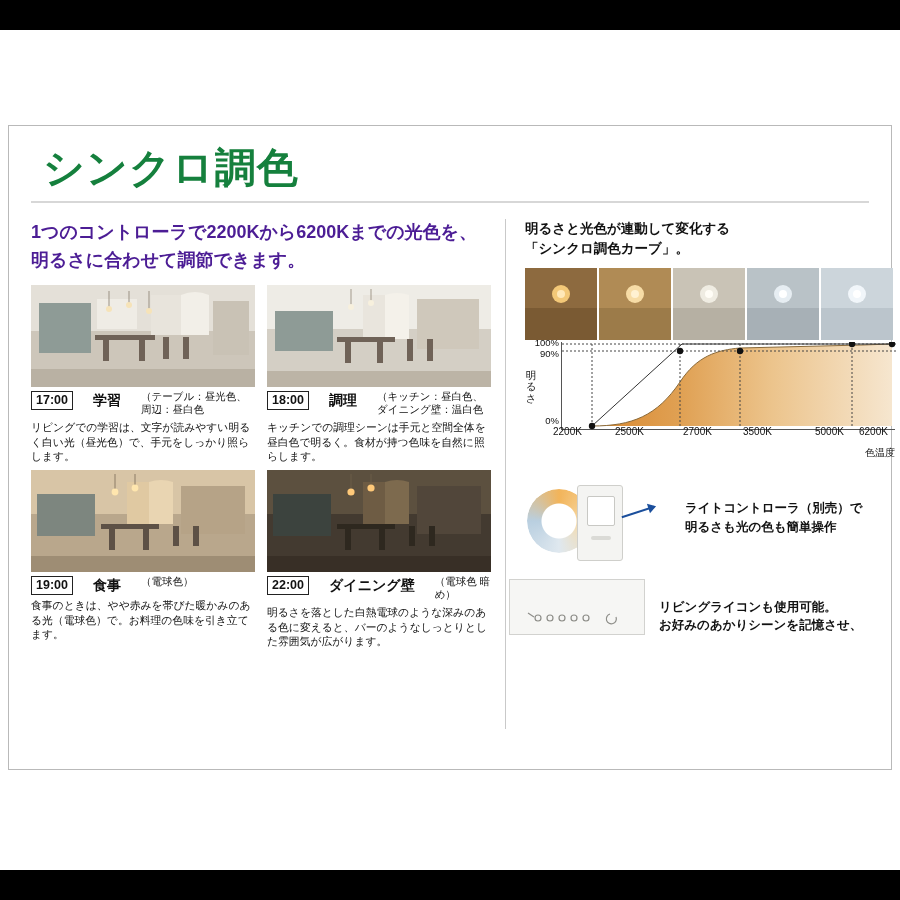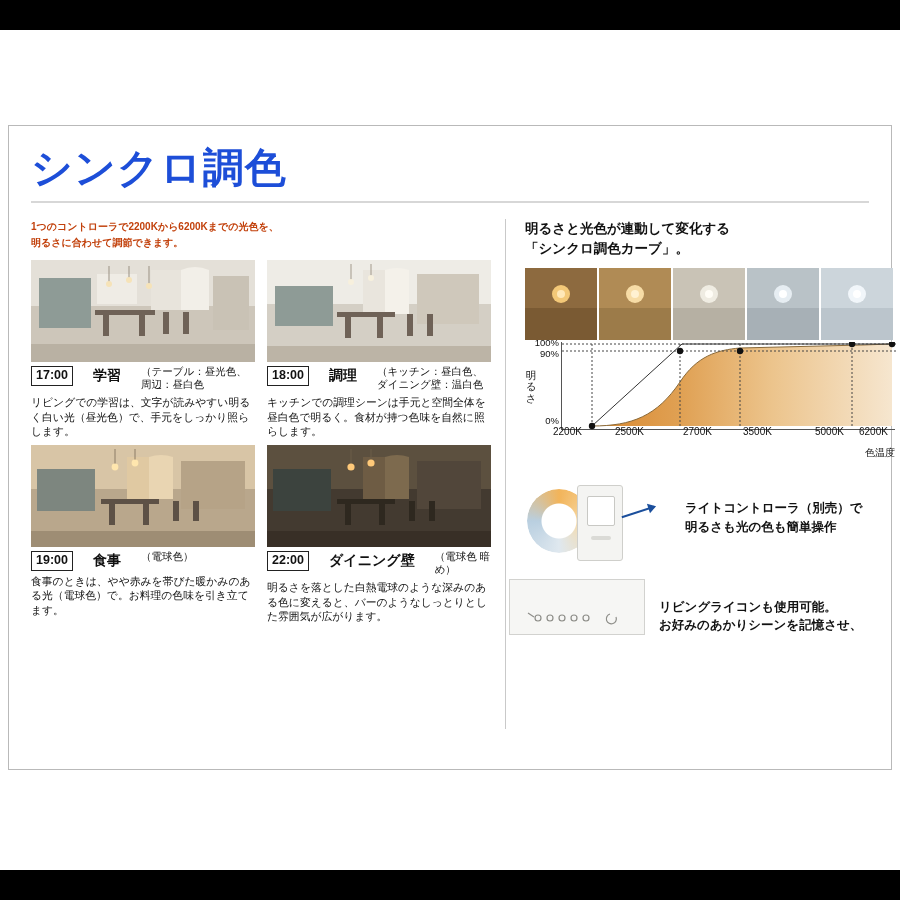--- a/index.html
+++ b/index.html
@@ -21,23 +21,24 @@
     width: 884px; height: 645px;
     background: #fff;
     border: 1px solid #b9b9b9;
     padding: 18px 22px 10px 22px;
   }
   
   .title {
     font-size: 41px;
     font-weight: bold;
     letter-spacing: 1px;
-    color: #1d4ed8;
+    color: #15803d;
     line-height: 1.0;
     margin-top: 4px;
+    margin-left: 12px;
   }
   .title-rule {
     margin-top: 12px;
     border-top: 2px solid #d7d7d7;
     width: 100%;
   }
   .subtitle {
     margin-top: 12px;
     font-size: 17.5px;
     font-weight: bold;
@@ -55,23 +56,23 @@
     width: 1px; height: 510px;
     background: #c9c9c9;
   }
   
   .left {
     position: absolute;
     left: 0; top: 0;
     width: 460px;
   }
   .lead {
-    font-size: 10px;
+    font-size: 18px;
     line-height: 1.55;
-    color: #c2410c;
+    color: #4c1d95;
     font-weight: bold;
   }
   .grid {
     margin-top: 10px;
     display: grid;
     grid-template-columns: 224px 224px;
     column-gap: 12px;
     row-gap: 6px;
   }
   .cell { width: 224px; }

